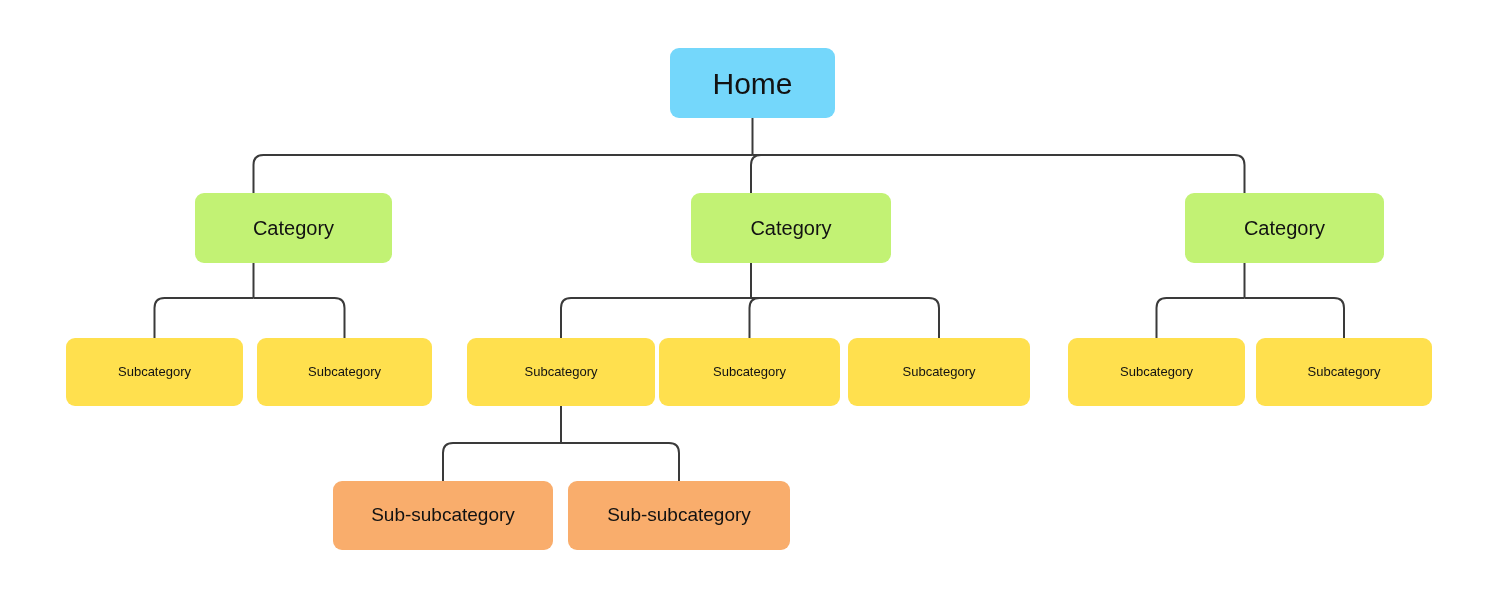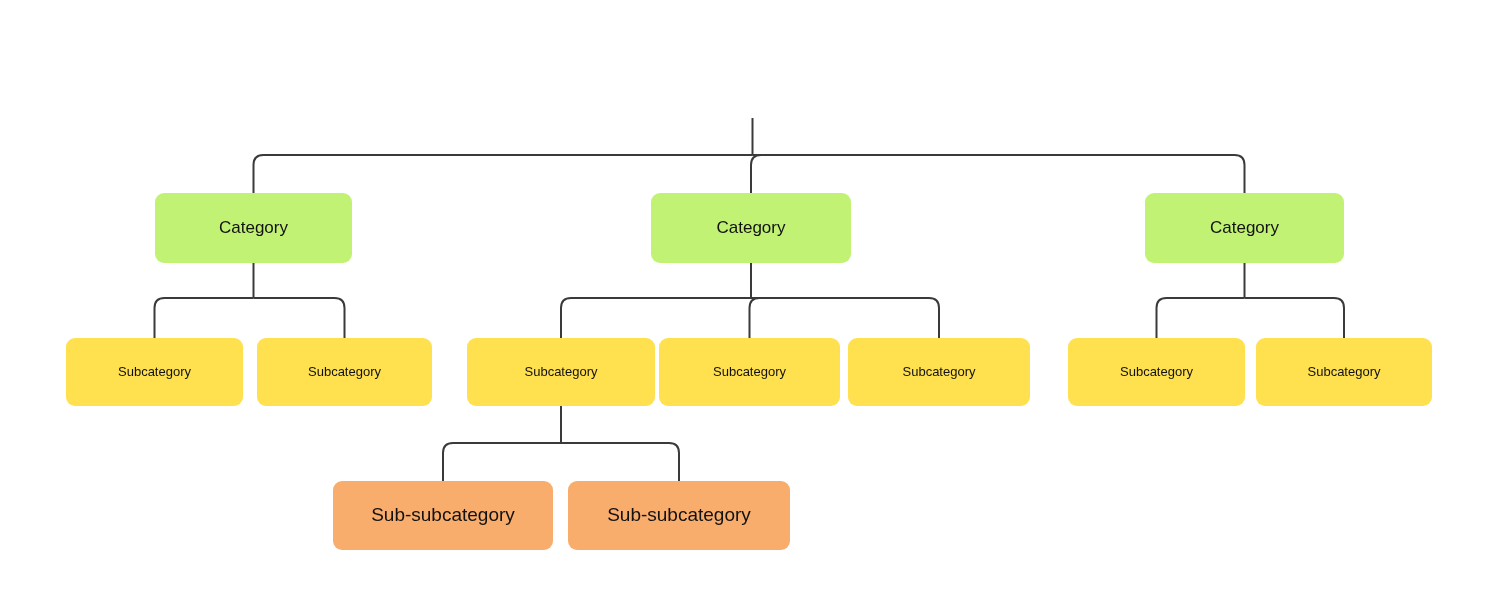--- a/index.html
+++ b/index.html
@@ -33,21 +33,21 @@
     align-items: center;
     justify-content: center;
     border-radius: 9px;
     color: #121212;
     text-align: center;
     line-height: 1.1;
     white-space: nowrap;
     user-select: none;
   }
   .node.root  { background: #74d7fb; font-size: 30px; }
-  .node.cat   { background: #c2f274; font-size: 17px; }
+  .node.cat   { background: #c2f274; font-size: 20px; margin-left: 40px; }
   .node.sub   { background: #ffe04e; font-size: 13px; }
   .node.subsub{ background: #f9ad6c; font-size: 19px; }
   .node-label {
     display: block;
     pointer-events: none;
   }
 </style>
 </head>
 <body>
 
@@ -64,20 +64,23 @@
       <path d="M 751 298 L 571 298 Q 561 298 561 308 L 561 338" fill="none" stroke="#3a3a3a" stroke-width="2" stroke-linecap="butt"></path>
       <path d="M 751 298 L 759.5 298 Q 749.5 298 749.5 308 L 749.5 338" fill="none" stroke="#3a3a3a" stroke-width="2" stroke-linecap="butt"></path>
       <path d="M 751 298 L 929 298 Q 939 298 939 308 L 939 338" fill="none" stroke="#3a3a3a" stroke-width="2" stroke-linecap="butt"></path>
       <path d="M 1244.5 263 L 1244.5 298" fill="none" stroke="#3a3a3a" stroke-width="2" stroke-linecap="butt"></path>
       <path d="M 1244.5 298 L 1166.5 298 Q 1156.5 298 1156.5 308 L 1156.5 338" fill="none" stroke="#3a3a3a" stroke-width="2" stroke-linecap="butt"></path>
       <path d="M 1244.5 298 L 1334 298 Q 1344 298 1344 308 L 1344 338" fill="none" stroke="#3a3a3a" stroke-width="2" stroke-linecap="butt"></path>
       <path d="M 561 406 L 561 443" fill="none" stroke="#3a3a3a" stroke-width="2" stroke-linecap="butt"></path>
       <path d="M 561 443 L 453 443 Q 443 443 443 453 L 443 481" fill="none" stroke="#3a3a3a" stroke-width="2" stroke-linecap="butt"></path>
       <path d="M 561 443 L 669 443 Q 679 443 679 453 L 679 481" fill="none" stroke="#3a3a3a" stroke-width="2" stroke-linecap="butt"></path>
     </svg>
+<div class="node root" style="left: 670px; top: 48px; width: 165px; height: 70px; background: rgb(116, 215, 251); color: rgb(18, 18, 18);">
+      <span class="node-label">Home</span>
+    </div>
     <div class="node cat" style="left: 155px; top: 193px; width: 197px; height: 70px; background: rgb(194, 242, 116); color: rgb(18, 18, 18);">
       <span class="node-label">Category</span>
     </div>
     <div class="node cat" style="left: 651px; top: 193px; width: 200px; height: 70px; background: rgb(194, 242, 116); color: rgb(18, 18, 18);">
       <span class="node-label">Category</span>
     </div>
     <div class="node cat" style="left: 1145px; top: 193px; width: 199px; height: 70px; background: rgb(194, 242, 116); color: rgb(18, 18, 18);">
       <span class="node-label">Category</span>
     </div>
     <div class="node sub" style="left: 66px; top: 338px; width: 177px; height: 68px; background: rgb(255, 224, 78); color: rgb(18, 18, 18);">

